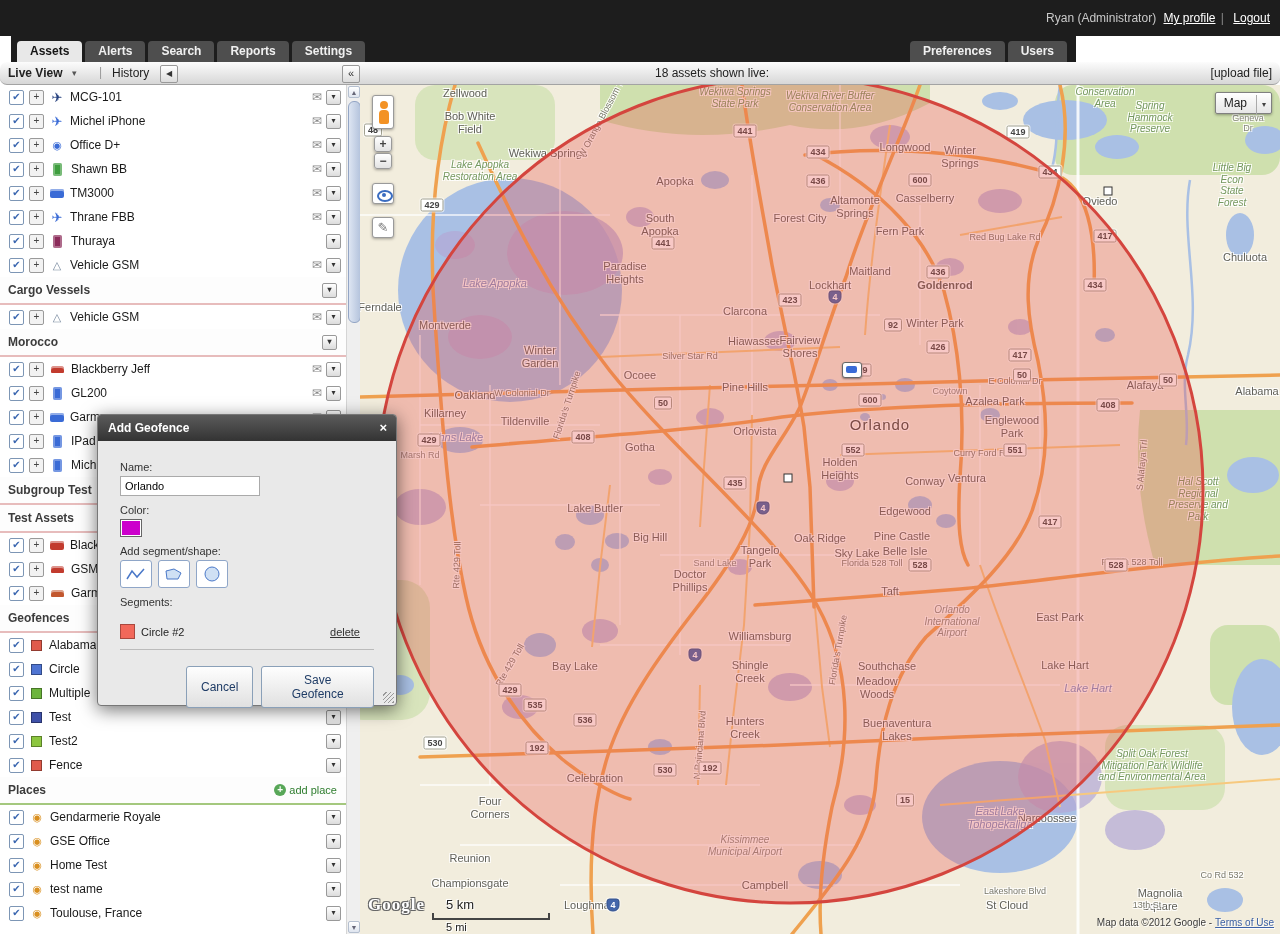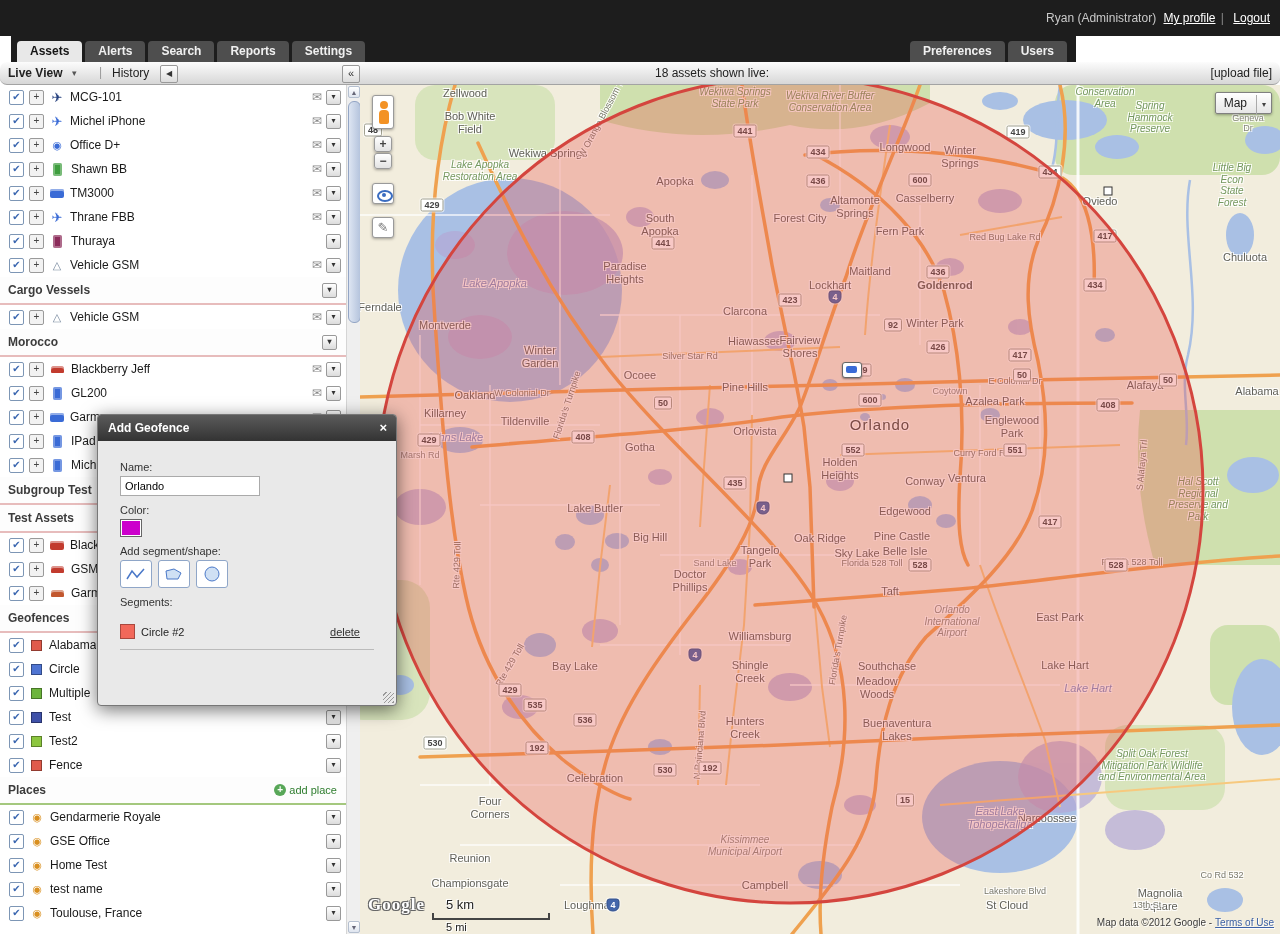--- a/index.html
+++ b/index.html
@@ -846,15 +846,19 @@
           </svg>
       </div>
     </div>
     <div class="field-label">Segments:</div>
     <div class="segment-row">
       <span class="seg-swatch" style="background: rgb(242, 104, 90);"></span>
       <span>Circle #2</span>
       <a class="seg-delete">delete</a>
     </div>
     <div class="modal-hr"></div>
+    <div class="modal-buttons">
+      <button>Cancel</button>
+      <button>Save Geofence</button>
+    </div>
   </div>
   <div class="resize-grip"></div>
 </div>
 
 </body></html>

